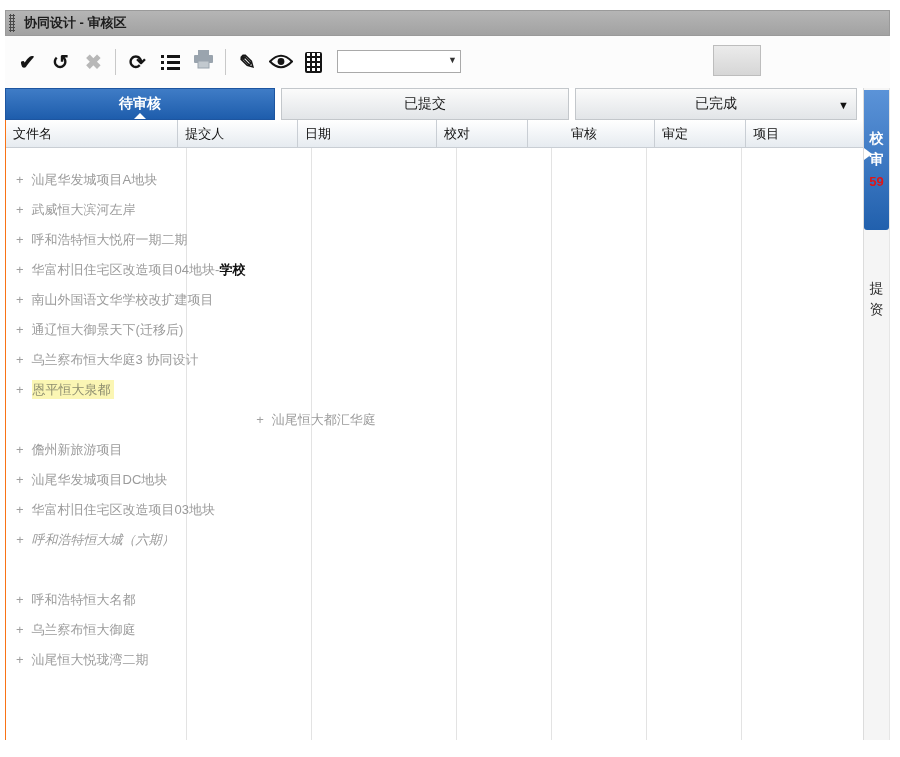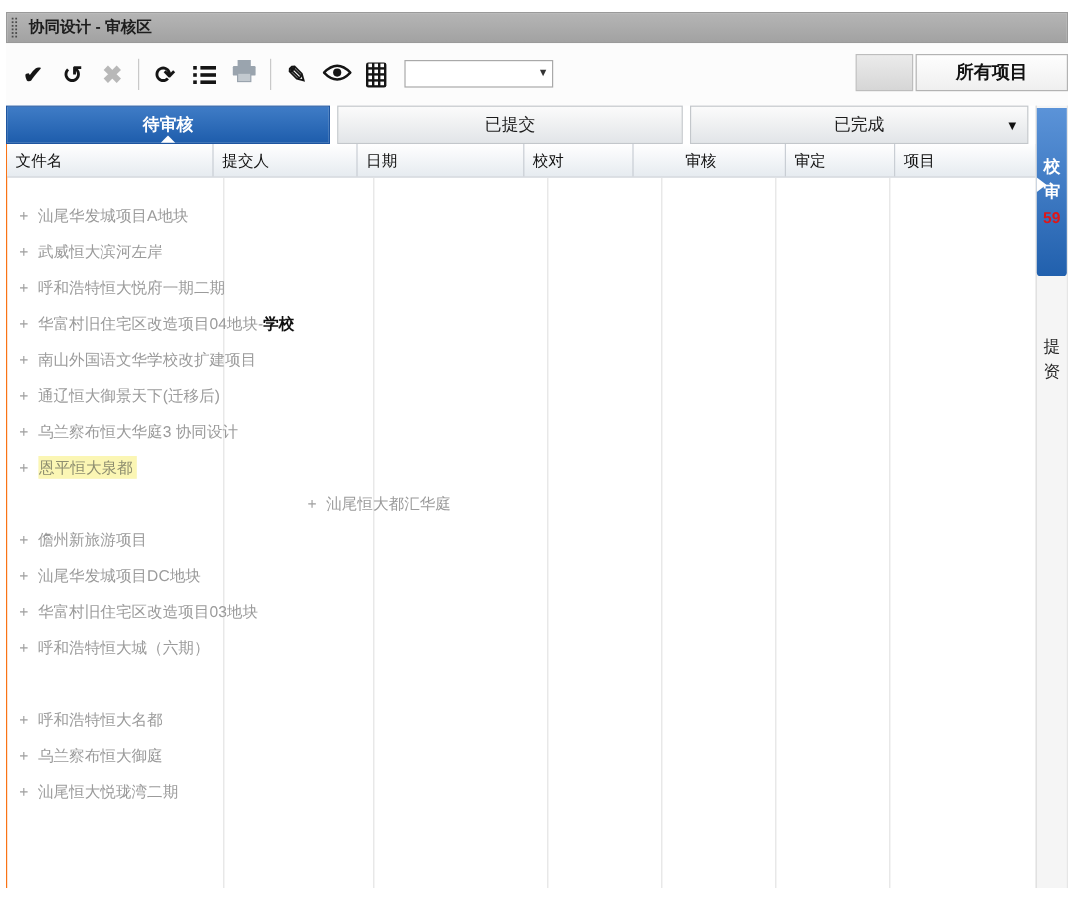--- a/index.html
+++ b/index.html
@@ -157,21 +157,20 @@
             <u></u>
             <u></u>
           </span>
         </button>
       </div>
     <div id="combo">
       <span></span>
       <span class="combo-arrow">▼</span>
     </div>
     <div id="blank-btn"></div>
-    <button id="all-projects">所有项目</button>
   </div>
 
   <div id="tabbar">
     <div class="tab active" style="width: 272px;">
         <span>待审核</span>
         <span class="uptri"></span>
       </div>
       <div class="tab" style="width: 290px;">
         <span>已提交</span>
       </div>
@@ -203,21 +202,21 @@
         <div class="row" style="top: 77px;"><span class="plus">+</span><span class="rowtext">呼和浩特恒大悦府一期二期</span></div>
         <div class="row" style="top: 107px;"><span class="plus">+</span><span class="rowtext">华富村旧住宅区改造项目04地块-<b>学校</b></span></div>
         <div class="row" style="top: 137px;"><span class="plus">+</span><span class="rowtext">南山外国语文华学校改扩建项目</span></div>
         <div class="row" style="top: 167px;"><span class="plus">+</span><span class="rowtext">通辽恒大御景天下(迁移后)</span></div>
         <div class="row" style="top: 197px;"><span class="plus">+</span><span class="rowtext">乌兰察布恒大华庭3 协同设计</span></div>
         <div class="row" style="top: 227px;"><span class="plus">+</span><span class="rowtext hl">恩平恒大泉都</span></div>
         <div class="row" style="top: 257px; text-align: center;"><span class="plus">+</span><span class="rowtext">汕尾恒大都汇华庭</span></div>
         <div class="row" style="top: 287px;"><span class="plus">+</span><span class="rowtext">儋州新旅游项目</span></div>
         <div class="row" style="top: 317px;"><span class="plus">+</span><span class="rowtext">汕尾华发城项目DC地块</span></div>
         <div class="row" style="top: 347px;"><span class="plus">+</span><span class="rowtext">华富村旧住宅区改造项目03地块</span></div>
-        <div class="row" style="top: 377px;"><span class="plus">+</span><span class="rowtext">呼和浩特恒大城（六期）</span></div>
+        <div class="row" style="top: 377px; font-style: italic;"><span class="plus">+</span><span class="rowtext">呼和浩特恒大城（六期）</span></div>
         <div class="row" style="top: 437px;"><span class="plus">+</span><span class="rowtext">呼和浩特恒大名都</span></div>
         <div class="row" style="top: 467px;"><span class="plus">+</span><span class="rowtext">乌兰察布恒大御庭</span></div>
         <div class="row" style="top: 497px;"><span class="plus">+</span><span class="rowtext">汕尾恒大悦珑湾二期</span></div>
       </div>
   </div>
 
   <div id="side">
     <div id="side-top">
       <div class="vlabel">
           <div>校</div>

